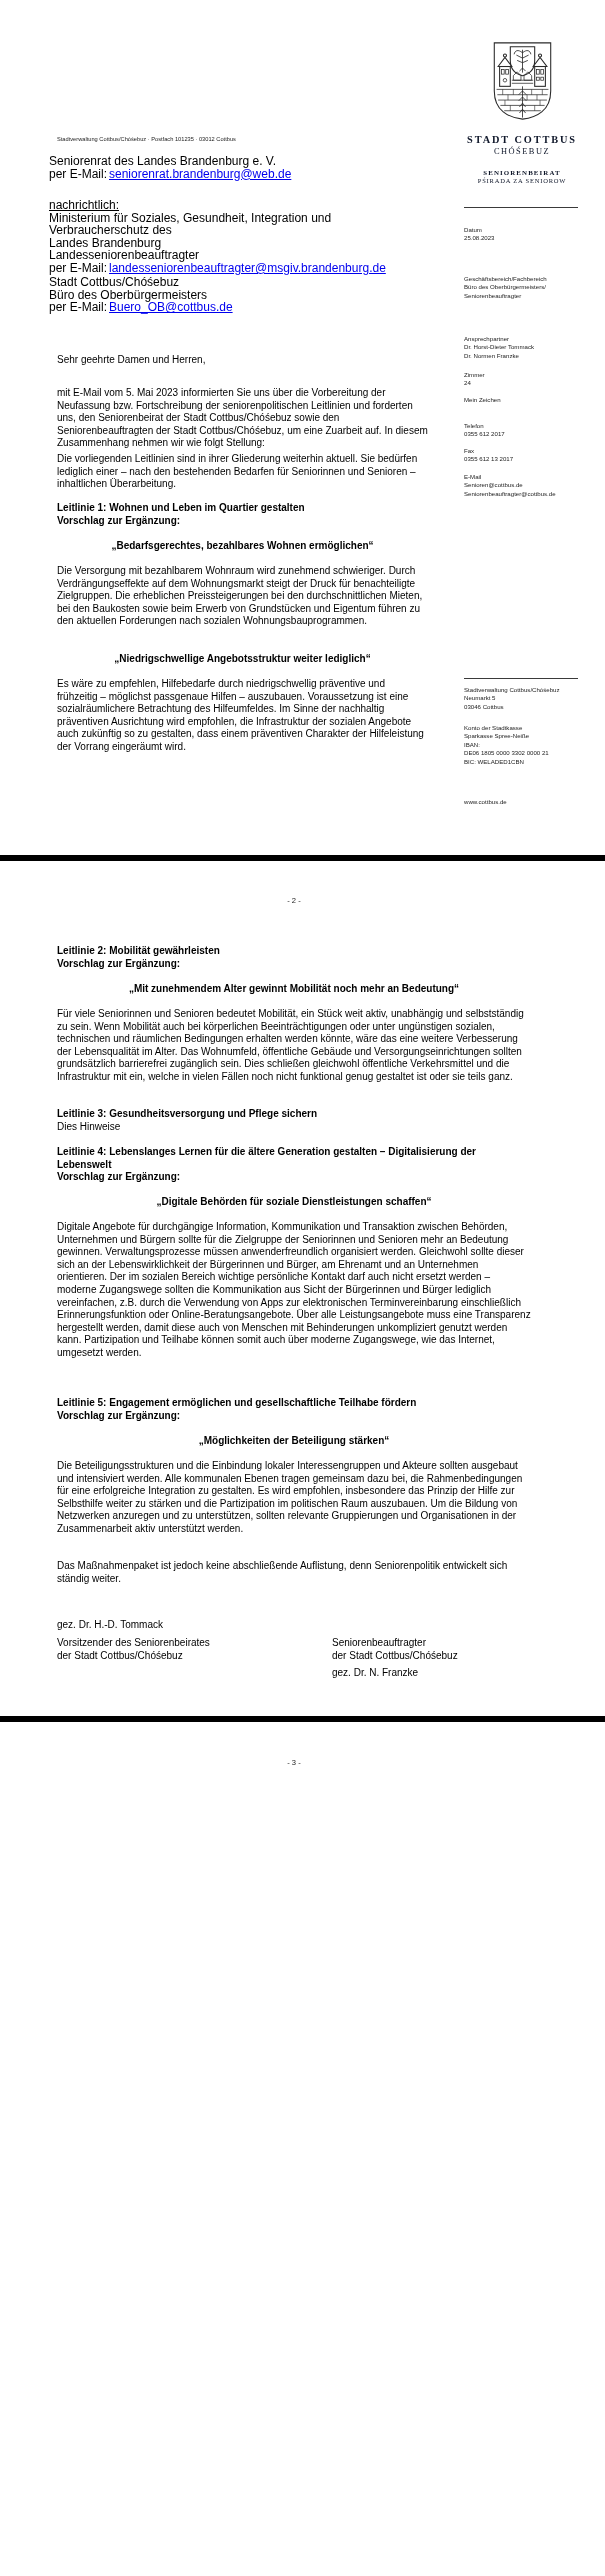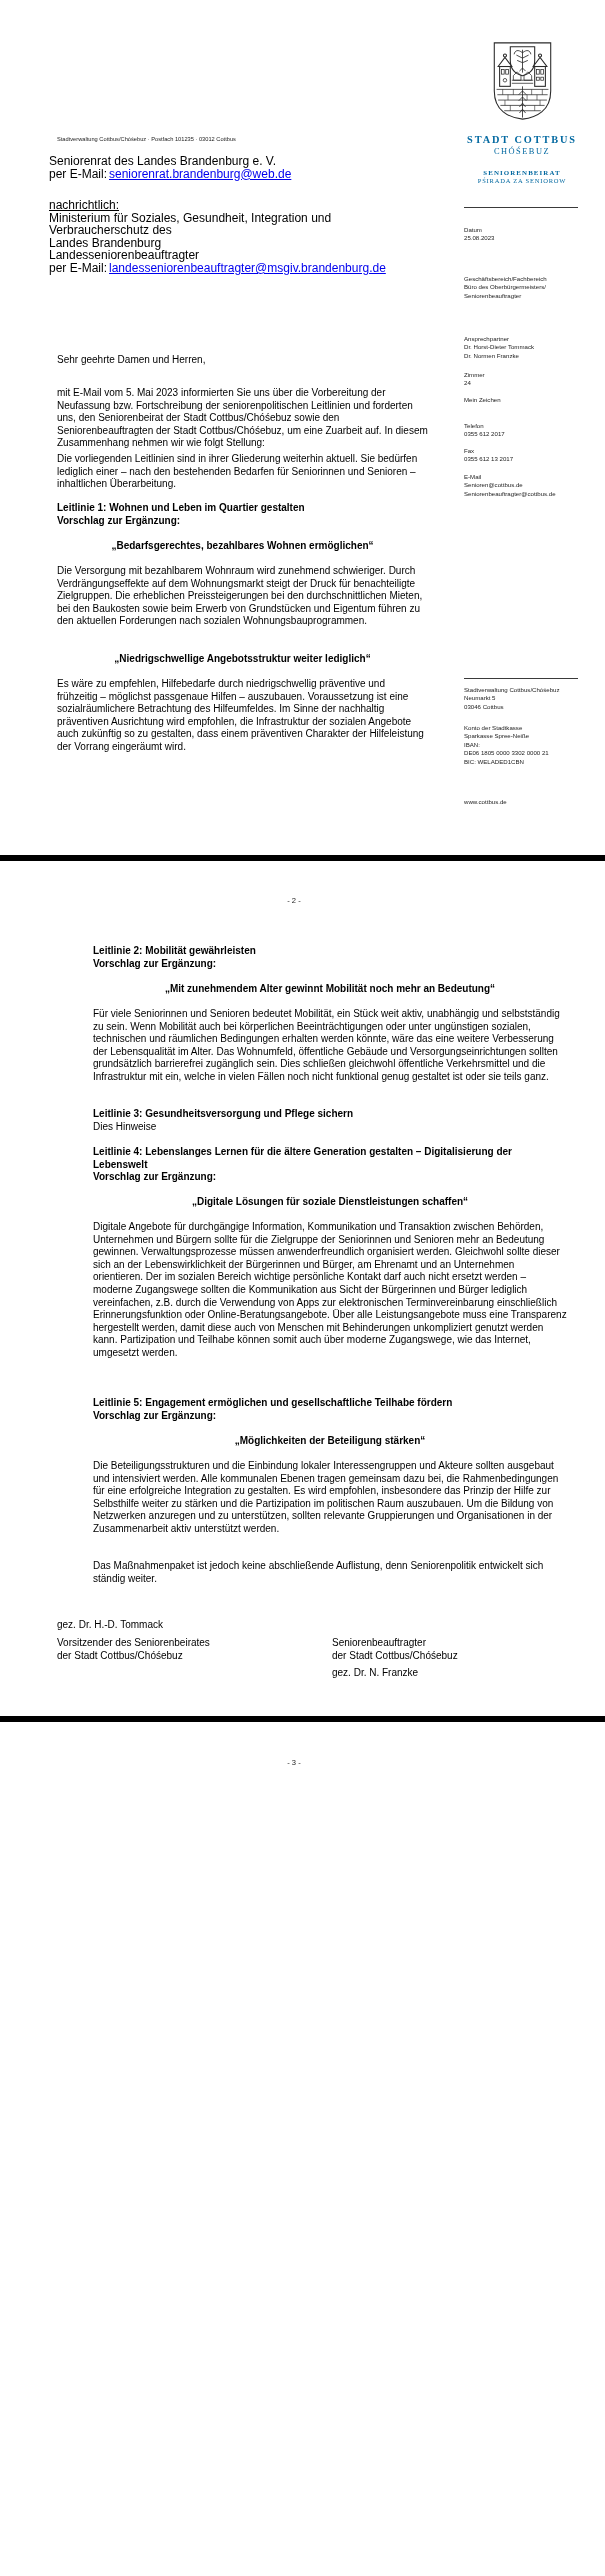--- a/index.html
+++ b/index.html
@@ -1,39 +1,39 @@
 <!DOCTYPE html>
 <html style="font-size:12.2px"><head>
 <meta charset="utf-8">
 <style>
   html,body{margin:0;padding:0;background:#ffffff;}
   .canvas{position:relative;width:605px;height:2576px;background:#fff;overflow:hidden;
           font-family:"Liberation Sans","DejaVu Sans",sans-serif;color:#000;}
   .abs{position:absolute;}
   
-  .logo-block{left:464px;top:40px;width:116px;text-align:center;color:#0369a1;}
+  .logo-block{left:464px;top:40px;width:116px;text-align:center;color:#0f172a;}
   .coat{display:block;margin:0 auto;}
   .logo-city{margin-top:12.2px;font-family:"Liberation Serif","DejaVu Serif",serif;
              font-size:10.3px;font-weight:700;letter-spacing:1.9px;white-space:nowrap;}
   .logo-city2{font-family:"Liberation Serif","DejaVu Serif",serif;font-size:8.4px;
               letter-spacing:1.5px;margin-top:1.5px;white-space:nowrap;}
   .logo-org{margin-top:13px;font-family:"Liberation Serif","DejaVu Serif",serif;
             font-size:6.9px;font-weight:700;letter-spacing:1.1px;white-space:nowrap;}
   .logo-org2{font-family:"Liberation Serif","DejaVu Serif",serif;font-size:6.5px;
              letter-spacing:0.8px;margin-top:1.5px;white-space:nowrap;}
   .hrule{left:464px;width:114px;border-top:1.1px solid #3a3a3a;height:0;}
   
   .info{left:464px;width:131px;font-size:6.1px;line-height:8.4px;color:#1c1c1c;}
   
   .sender{left:57px;top:136px;font-size:5.7px;color:#1c1c1c;white-space:nowrap;}
   .addr{left:49px;width:381px;font-size:12px;line-height:12.6px;}
   .u{text-decoration:underline;}
   a.mail{color:#0000EE;text-decoration:underline;margin-left:2px;}
   .body1{left:57px;width:371px;font-size:10px;line-height:12.6px;}
-  .body2{left:57px;width:474px;font-size:10px;line-height:12.6px;margin-left:36px;}
+  .body2{left:57px;width:474px;font-size:10px;line-height:12.6px;}
   .bold{font-weight:700;}
   .quote{text-align:center;font-weight:700;}
   .pagenum{left:57px;width:474px;text-align:center;font-size:7.6px;color:#1c1c1c;}
   .band{left:0;width:605px;height:6.1px;background:#000;}
   .sig{font-size:10px;line-height:12.6px;}
 </style>
 </head>
 <body>
 
 <div class="canvas">
@@ -133,20 +133,27 @@
   <div class="abs addr" style="top:199px;">
     <div class="u">nachrichtlich:</div>
     <div>Ministerium für Soziales, Gesundheit, Integration und Verbraucherschutz des</div>
     <div>Landes Brandenburg</div>
     <div>Landesseniorenbeauftragter</div>
     <div>
       <span>per E-Mail:</span><a class="mail" href="#">landesseniorenbeauftragter@msgiv.brandenburg.de</a>
     </div>
   </div>
 
+  <div class="abs addr" style="top:276px;">
+    <div>Stadt Cottbus/Chóśebuz</div>
+    <div>Büro des Oberbürgermeisters</div>
+    <div>
+      <span>per E-Mail:</span><a class="mail" href="#">Buero_OB@cottbus.de</a>
+    </div>
+  </div>
 
   <div class="abs body1" style="top:354px;">Sehr geehrte Damen und Herren,</div>
   <div class="abs body1" style="top:387px;">mit E-Mail vom 5. Mai 2023 informierten Sie uns über die Vorbereitung der Neufassung bzw. Fortschreibung der seniorenpolitischen Leitlinien und forderten uns, den Seniorenbeirat der Stadt Cottbus/Chóśebuz sowie den Seniorenbeauftragten der Stadt Cottbus/Chóśebuz, um eine Zuarbeit auf. In diesem Zusammenhang nehmen wir wie folgt Stellung:</div>
   <div class="abs body1" style="top:453px;">Die vorliegenden Leitlinien sind in ihrer Gliederung weiterhin aktuell. Sie bedürfen lediglich einer – nach den bestehenden Bedarfen für Seniorinnen und Senioren – inhaltlichen Überarbeitung.</div>
   <div class="abs body1 bold" style="top:502px;">Leitlinie 1: Wohnen und Leben im Quartier gestalten</div>
   <div class="abs body1 bold" style="top:515px;">Vorschlag zur Ergänzung:</div>
   <div class="abs body1 quote" style="top:540px;">„Bedarfsgerechtes, bezahlbares Wohnen ermöglichen“</div>
   <div class="abs body1" style="top:565px;">Die Versorgung mit bezahlbarem Wohnraum wird zunehmend schwieriger. Durch Verdrängungseffekte auf dem Wohnungsmarkt steigt der Druck für benachteiligte Zielgruppen. Die erheblichen Preissteigerungen bei den durchschnittlichen Mieten, bei den Baukosten sowie beim Erwerb von Grundstücken und Eigentum führen zu den aktuellen Forderungen nach sozialen Wohnungsbauprogrammen.</div>
   <div class="abs body1 quote" style="top:653px;">„Niedrigschwellige Angebotsstruktur weiter lediglich“</div>
   <div class="abs body1" style="top:678px;">Es wäre zu empfehlen, Hilfebedarfe durch niedrigschwellig präventive und frühzeitig – möglichst passgenaue Hilfen – auszubauen. Voraussetzung ist eine sozialräumlichere Betrachtung des Hilfeumfeldes. Im Sinne der nachhaltig präventiven Ausrichtung wird empfohlen, die Infrastruktur der sozialen Angebote auch zukünftig so zu gestalten, dass einem präventiven Charakter der Hilfeleistung der Vorrang eingeräumt wird.</div>
@@ -158,21 +165,21 @@
   <div class="abs body2 bold" style="top:945px;">Leitlinie 2: Mobilität gewährleisten</div>
   <div class="abs body2 bold" style="top:958px;">Vorschlag zur Ergänzung:</div>
   <div class="abs body2 quote" style="top:983px;">„Mit zunehmendem Alter gewinnt Mobilität noch mehr an Bedeutung“</div>
   <div class="abs body2" style="top:1008px;">Für viele Seniorinnen und Senioren bedeutet Mobilität, ein Stück weit aktiv, unabhängig und selbstständig zu sein. Wenn Mobilität auch bei körperlichen Beeinträchtigungen oder unter ungünstigen sozialen, technischen und räumlichen Bedingungen erhalten werden könnte, wäre das eine weitere Verbesserung der Lebensqualität im Alter. Das Wohnumfeld, öffentliche Gebäude und Versorgungseinrichtungen sollten grundsätzlich barrierefrei zugänglich sein. Dies schließen gleichwohl öffentliche Verkehrsmittel und die Infrastruktur mit ein, welche in vielen Fällen noch nicht funktional genug gestaltet ist oder sie teils ganz.</div>
 
   <div class="abs body2 bold" style="top:1108px;">Leitlinie 3: Gesundheitsversorgung und Pflege sichern</div>
   <div class="abs body2" style="top:1121px;">Dies Hinweise</div>
 
   <div class="abs body2 bold" style="top:1146px;">Leitlinie 4: Lebenslanges Lernen für die ältere Generation gestalten – Digitalisierung der Lebenswelt</div>
   <div class="abs body2 bold" style="top:1171px;">Vorschlag zur Ergänzung:</div>
-  <div class="abs body2 quote" style="top:1196px;">„Digitale Lösungen für soziale Dienstleistungen schaffen“</div>
+  <div class="abs body2 quote" style="top:1196px;">„Digitale Behörden für soziale Dienstleistungen schaffen“</div>
   <div class="abs body2" style="top:1221px;">Digitale Angebote für durchgängige Information, Kommunikation und Transaktion zwischen Behörden, Unternehmen und Bürgern sollte für die Zielgruppe der Seniorinnen und Senioren mehr an Bedeutung gewinnen. Verwaltungsprozesse müssen anwenderfreundlich organisiert werden. Gleichwohl sollte dieser sich an der Lebenswirklichkeit der Bürgerinnen und Bürger, am Ehrenamt und an Unternehmen orientieren. Der im sozialen Bereich wichtige persönliche Kontakt darf auch nicht ersetzt werden – moderne Zugangswege sollten die Kommunikation aus Sicht der Bürgerinnen und Bürger lediglich vereinfachen, z.B. durch die Verwendung von Apps zur elektronischen Terminvereinbarung einschließlich Erinnerungsfunktion oder Online-Beratungsangebote. Über alle Leistungsangebote muss eine Transparenz hergestellt werden, damit diese auch von Menschen mit Behinderungen unkompliziert genutzt werden kann. Partizipation und Teilhabe können somit auch über moderne Zugangswege, wie das Internet, umgesetzt werden.</div>
 
   <div class="abs body2 bold" style="top:1397px;">Leitlinie 5: Engagement ermöglichen und gesellschaftliche Teilhabe fördern</div>
   <div class="abs body2 bold" style="top:1410px;">Vorschlag zur Ergänzung:</div>
   <div class="abs body2 quote" style="top:1435px;">„Möglichkeiten der Beteiligung stärken“</div>
   <div class="abs body2" style="top:1460px;">Die Beteiligungsstrukturen und die Einbindung lokaler Interessengruppen und Akteure sollten ausgebaut und intensiviert werden. Alle kommunalen Ebenen tragen gemeinsam dazu bei, die Rahmenbedingungen für eine erfolgreiche Integration zu gestalten. Es wird empfohlen, insbesondere das Prinzip der Hilfe zur Selbsthilfe weiter zu stärken und die Partizipation im politischen Raum auszubauen. Um die Bildung von Netzwerken anzuregen und zu unterstützen, sollten relevante Gruppierungen und Organisationen in der Zusammenarbeit aktiv unterstützt werden.</div>
 
   <div class="abs body2" style="top:1560px;">Das Maßnahmenpaket ist jedoch keine abschließende Auflistung, denn Seniorenpolitik entwickelt sich ständig weiter.</div>
 
   <div class="abs sig" style="left:57px;top:1619px;">gez. Dr. H.-D. Tommack</div>

